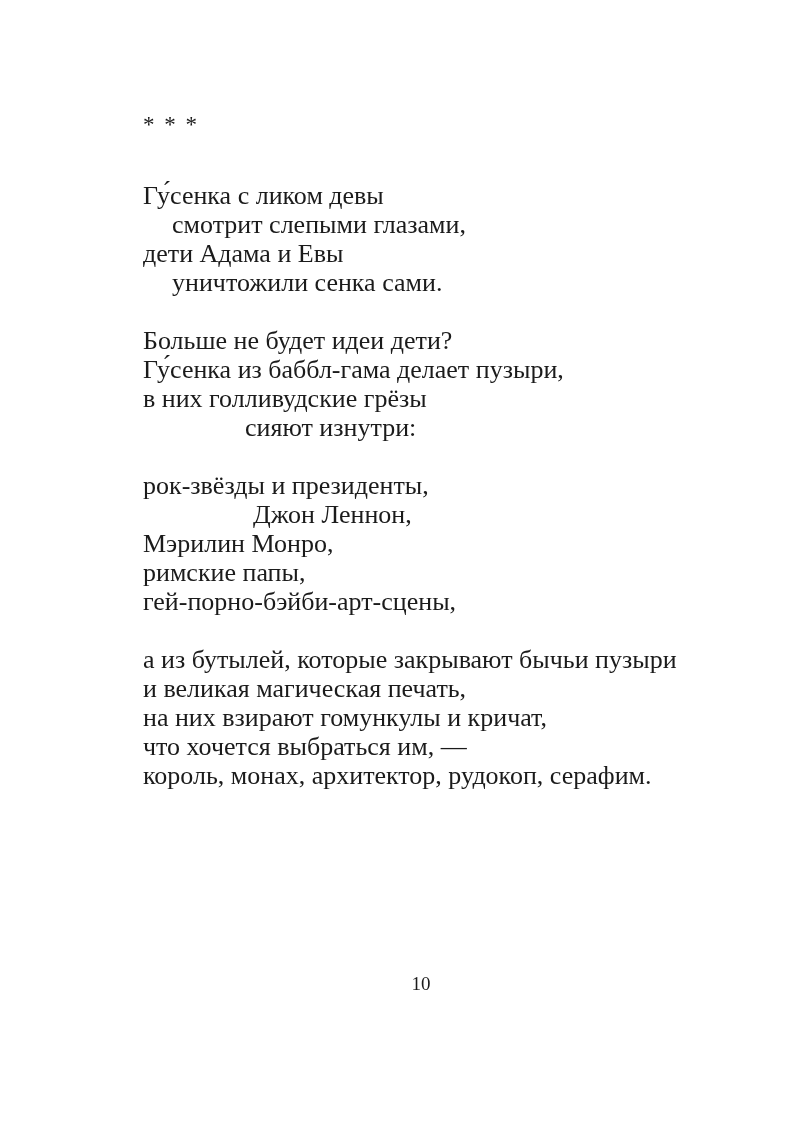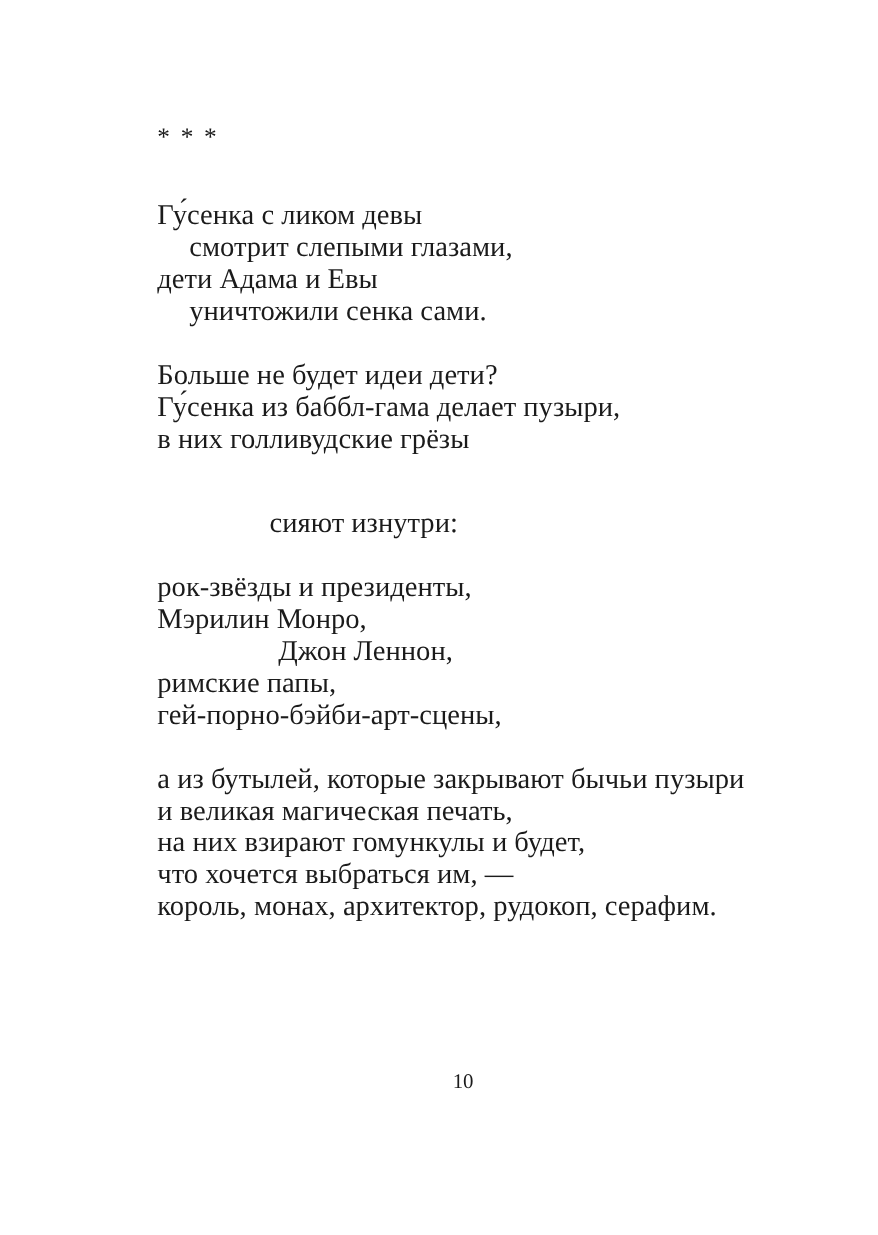--- a/index.html
+++ b/index.html
@@ -59,32 +59,32 @@
         <div class="stanza">
           <div class="poem-line" style="padding-left: 0px;">Гу́сенка с ликом девы</div>
           <div class="poem-line" style="padding-left: 29px;">смотрит слепыми глазами,</div>
           <div class="poem-line" style="padding-left: 0px;">дети Адама и Евы</div>
           <div class="poem-line" style="padding-left: 29px;">уничтожили сенка сами.</div>
         </div>
         <div class="stanza">
           <div class="poem-line" style="padding-left: 0px;">Больше не будет идеи дети?</div>
           <div class="poem-line" style="padding-left: 0px;">Гу́сенка из баббл-гама делает пузыри,</div>
           <div class="poem-line" style="padding-left: 0px;">в них голливудские грёзы</div>
-          <div class="poem-line" style="padding-left: 102px; margin-top: 48px;">сияют изнутри:</div>
+          <div class="poem-line" style="padding-left: 102px;">сияют изнутри:</div>
         </div>
         <div class="stanza">
           <div class="poem-line" style="padding-left: 0px;">рок-звёзды и президенты,</div>
+          <div class="poem-line" style="padding-left: 110px;">Джон Леннон,</div>
           <div class="poem-line" style="padding-left: 0px;">Мэрилин Монро,</div>
-          <div class="poem-line" style="padding-left: 110px;">Джон Леннон,</div>
           <div class="poem-line" style="padding-left: 0px;">римские папы,</div>
           <div class="poem-line" style="padding-left: 0px;">гей-порно-бэйби-арт-сцены,</div>
         </div>
         <div class="stanza">
           <div class="poem-line" style="padding-left: 0px;">а из бутылей, которые закрывают бычьи пузыри</div>
           <div class="poem-line" style="padding-left: 0px;">и великая магическая печать,</div>
-          <div class="poem-line" style="padding-left: 0px;">на них взирают гомункулы и будет,</div>
+          <div class="poem-line" style="padding-left: 0px;">на них взирают гомункулы и кричат,</div>
           <div class="poem-line" style="padding-left: 0px;">что хочется выбраться им, —</div>
           <div class="poem-line" style="padding-left: 0px;">король, монах, архитектор, рудокоп, серафим.</div>
         </div>
       </div>
   </div>
   <div class="page-number">10</div>
 </div>
 
 </body></html>

